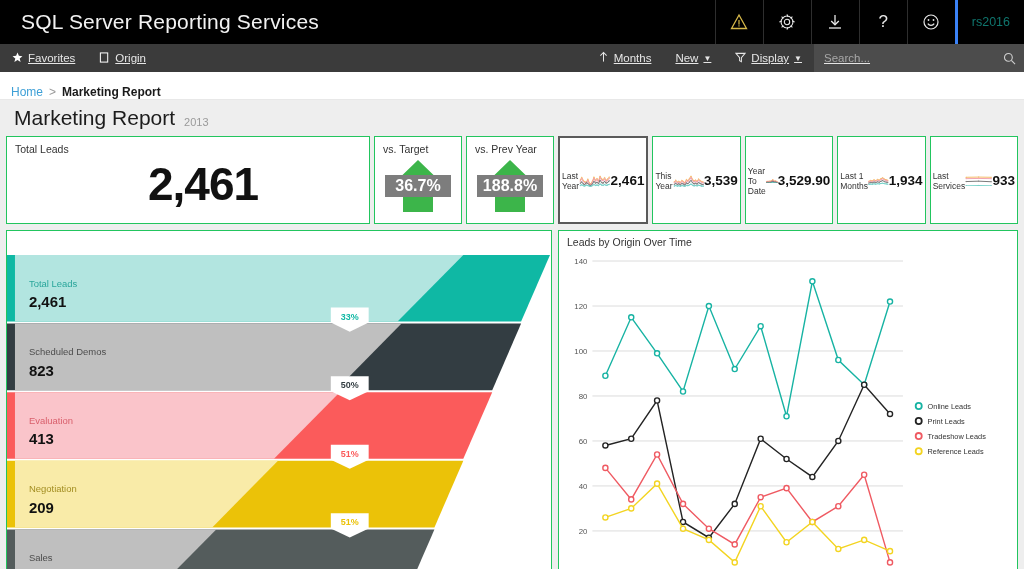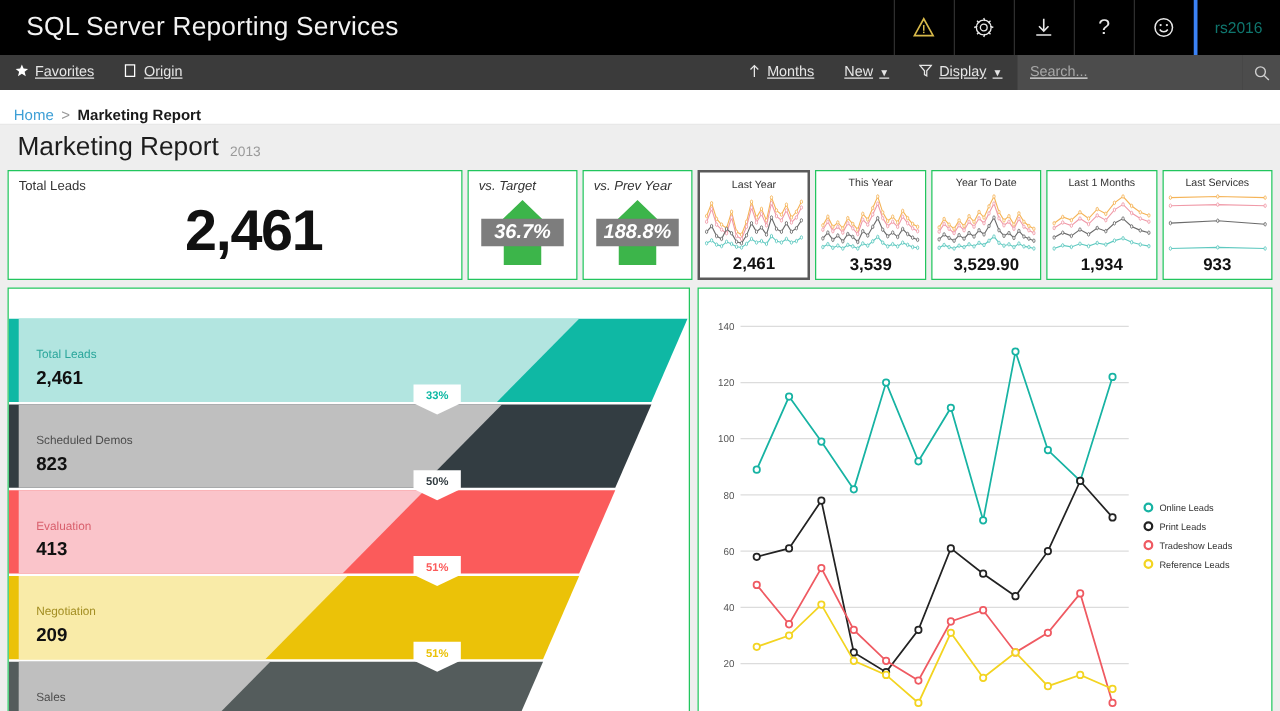--- a/index.html
+++ b/index.html
@@ -135,21 +135,21 @@
     font-size: 10.5px; color: #333;
   }
   .kpi-total-value {
     font-size: 46px; font-weight: bold; color: #111;
     letter-spacing: -1px;
     margin-top: 8px; margin-left: 30px;
   }
   .kpi-arrow-box {
     flex: 0 0 88px;
     position: relative;
-    display: flex; align-items: center; justify-content: center; font-style: italic;
+    display: flex; align-items: center; justify-content: center;
   }
   .kpi-arrow-label {
     position: absolute; top: 6px; left: 8px;
     font-size: 10.5px; color: #333;
   }
   .arrow-wrap { position: relative; width: 66px; height: 56px; margin-top: 12px; }
   .arrow-up {
     position: absolute; left: 0; top: 0;
     width: 66px; height: 56px;
   }
@@ -158,21 +158,21 @@
     text-align: center;
     background: #7d7d7d;
     color: #ffffff;
     font-size: 16px; font-weight: bold;
     padding: 2px 4px;
   }
 
   
   .spark-tile {
     flex: 1 1 0;
-    display: flex; flex-direction: column; align-items: center;
+    display: flex; align-items: center;
     padding: 4px 2px 2px 2px;
     position: relative;
   }
   .spark-tile.selected { border: 2px solid #5a5a5a; }
   .spark-title { font-size: 8.5px; color: #333; margin-bottom: 1px; }
   .spark-svg { width: 100%; flex: 1 1 auto; }
   .spark-value { font-size: 13.5px; font-weight: bold; color: #111; margin-bottom: 2px; }
 
   
   .charts-row {
@@ -732,20 +732,21 @@
             <text x="344" y="136.8" text-anchor="middle" class="badge-text" fill="#333d42">50%</text>
             <path d="M325 193.20000000000002 h38 v15 l-19 9 l-19 -9 z" fill="#ffffff"></path>
             <text x="344" y="205.20000000000002" text-anchor="middle" class="badge-text" fill="#fb5b5b">51%</text>
             <path d="M325 261.6 h38 v15 l-19 9 l-19 -9 z" fill="#ffffff"></path>
             <text x="344" y="273.6" text-anchor="middle" class="badge-text" fill="#ebc208">51%</text>
           </svg>
       </div>
     </div>
 
     <div class="panel lines-panel">
+      <div class="panel-title">Leads by Origin Over Time</div>
       <div class="chart-area">
         <svg id="line-svg" viewBox="0 0 466 352" preserveAspectRatio="none">
             <line x1="34" y1="324" x2="350" y2="324" stroke="#9a9a9a" stroke-width="1" vector-effect="non-scaling-stroke"></line>
             <text x="29" y="327" text-anchor="end" class="axis-text">0</text>
             <line x1="34" y1="279.14285714285717" x2="350" y2="279.14285714285717" stroke="#dcdcdc" stroke-width="1" vector-effect="non-scaling-stroke"></line>
             <text x="29" y="282.14285714285717" text-anchor="end" class="axis-text">20</text>
             <line x1="34" y1="234.28571428571428" x2="350" y2="234.28571428571428" stroke="#dcdcdc" stroke-width="1" vector-effect="non-scaling-stroke"></line>
             <text x="29" y="237.28571428571428" text-anchor="end" class="axis-text">40</text>
             <line x1="34" y1="189.42857142857144" x2="350" y2="189.42857142857144" stroke="#dcdcdc" stroke-width="1" vector-effect="non-scaling-stroke"></line>
             <text x="29" y="192.42857142857144" text-anchor="end" class="axis-text">60</text>

